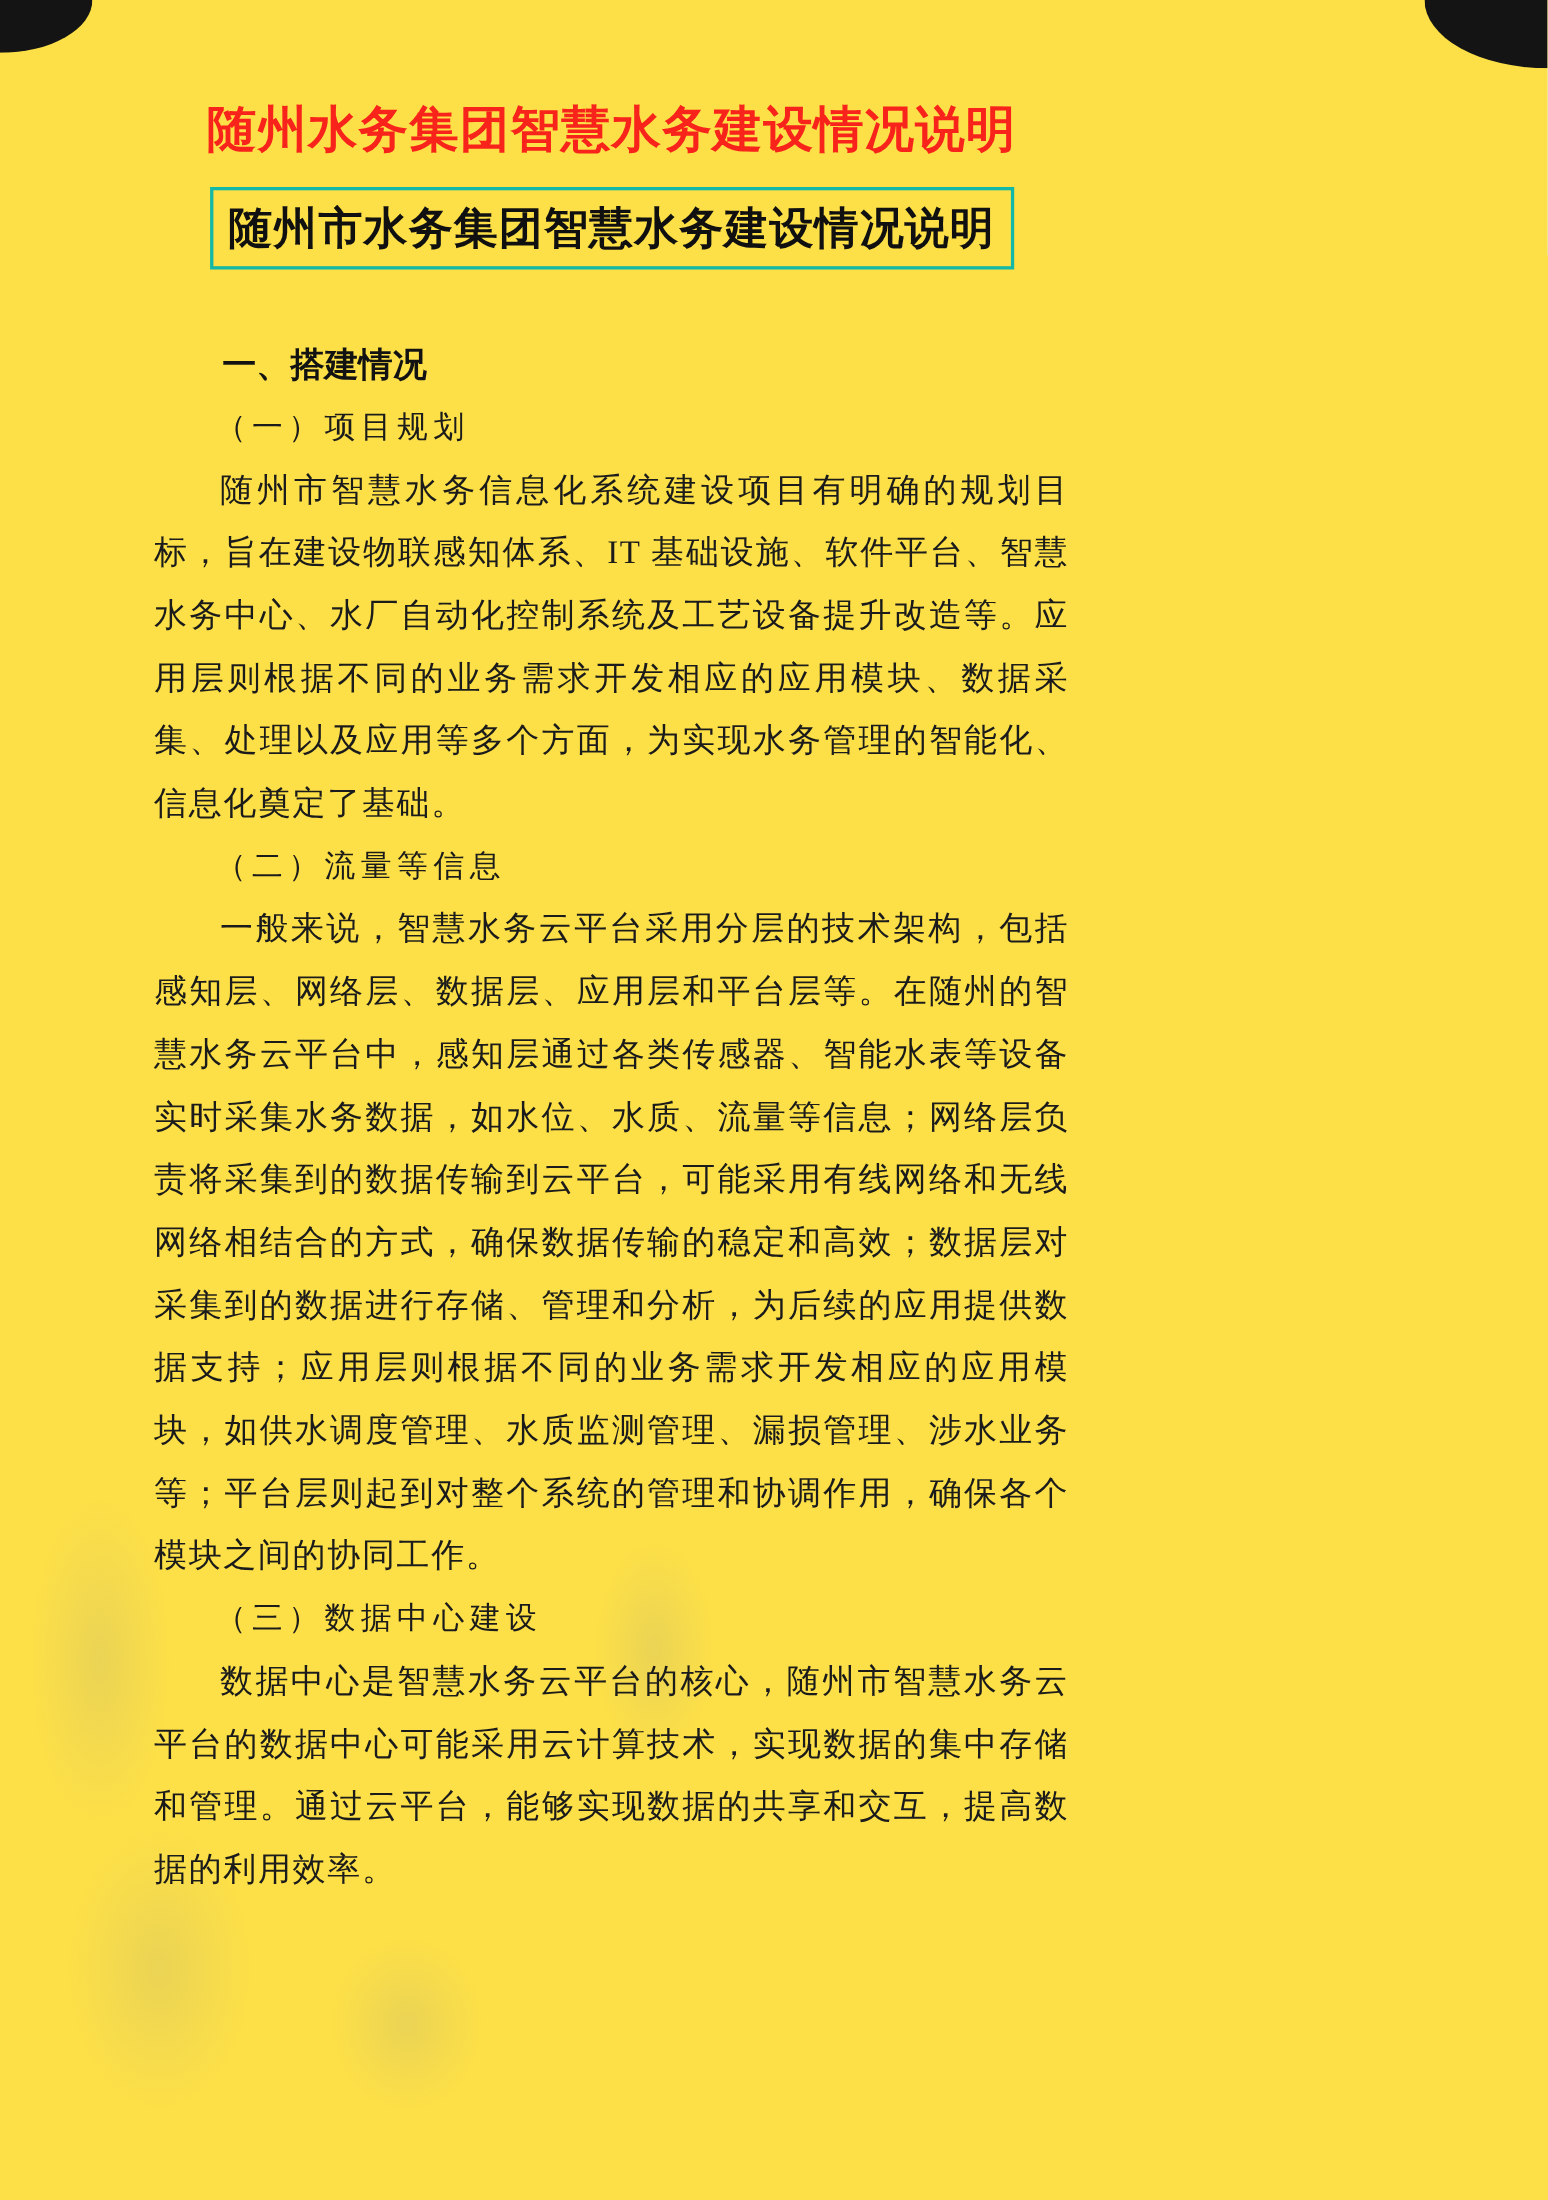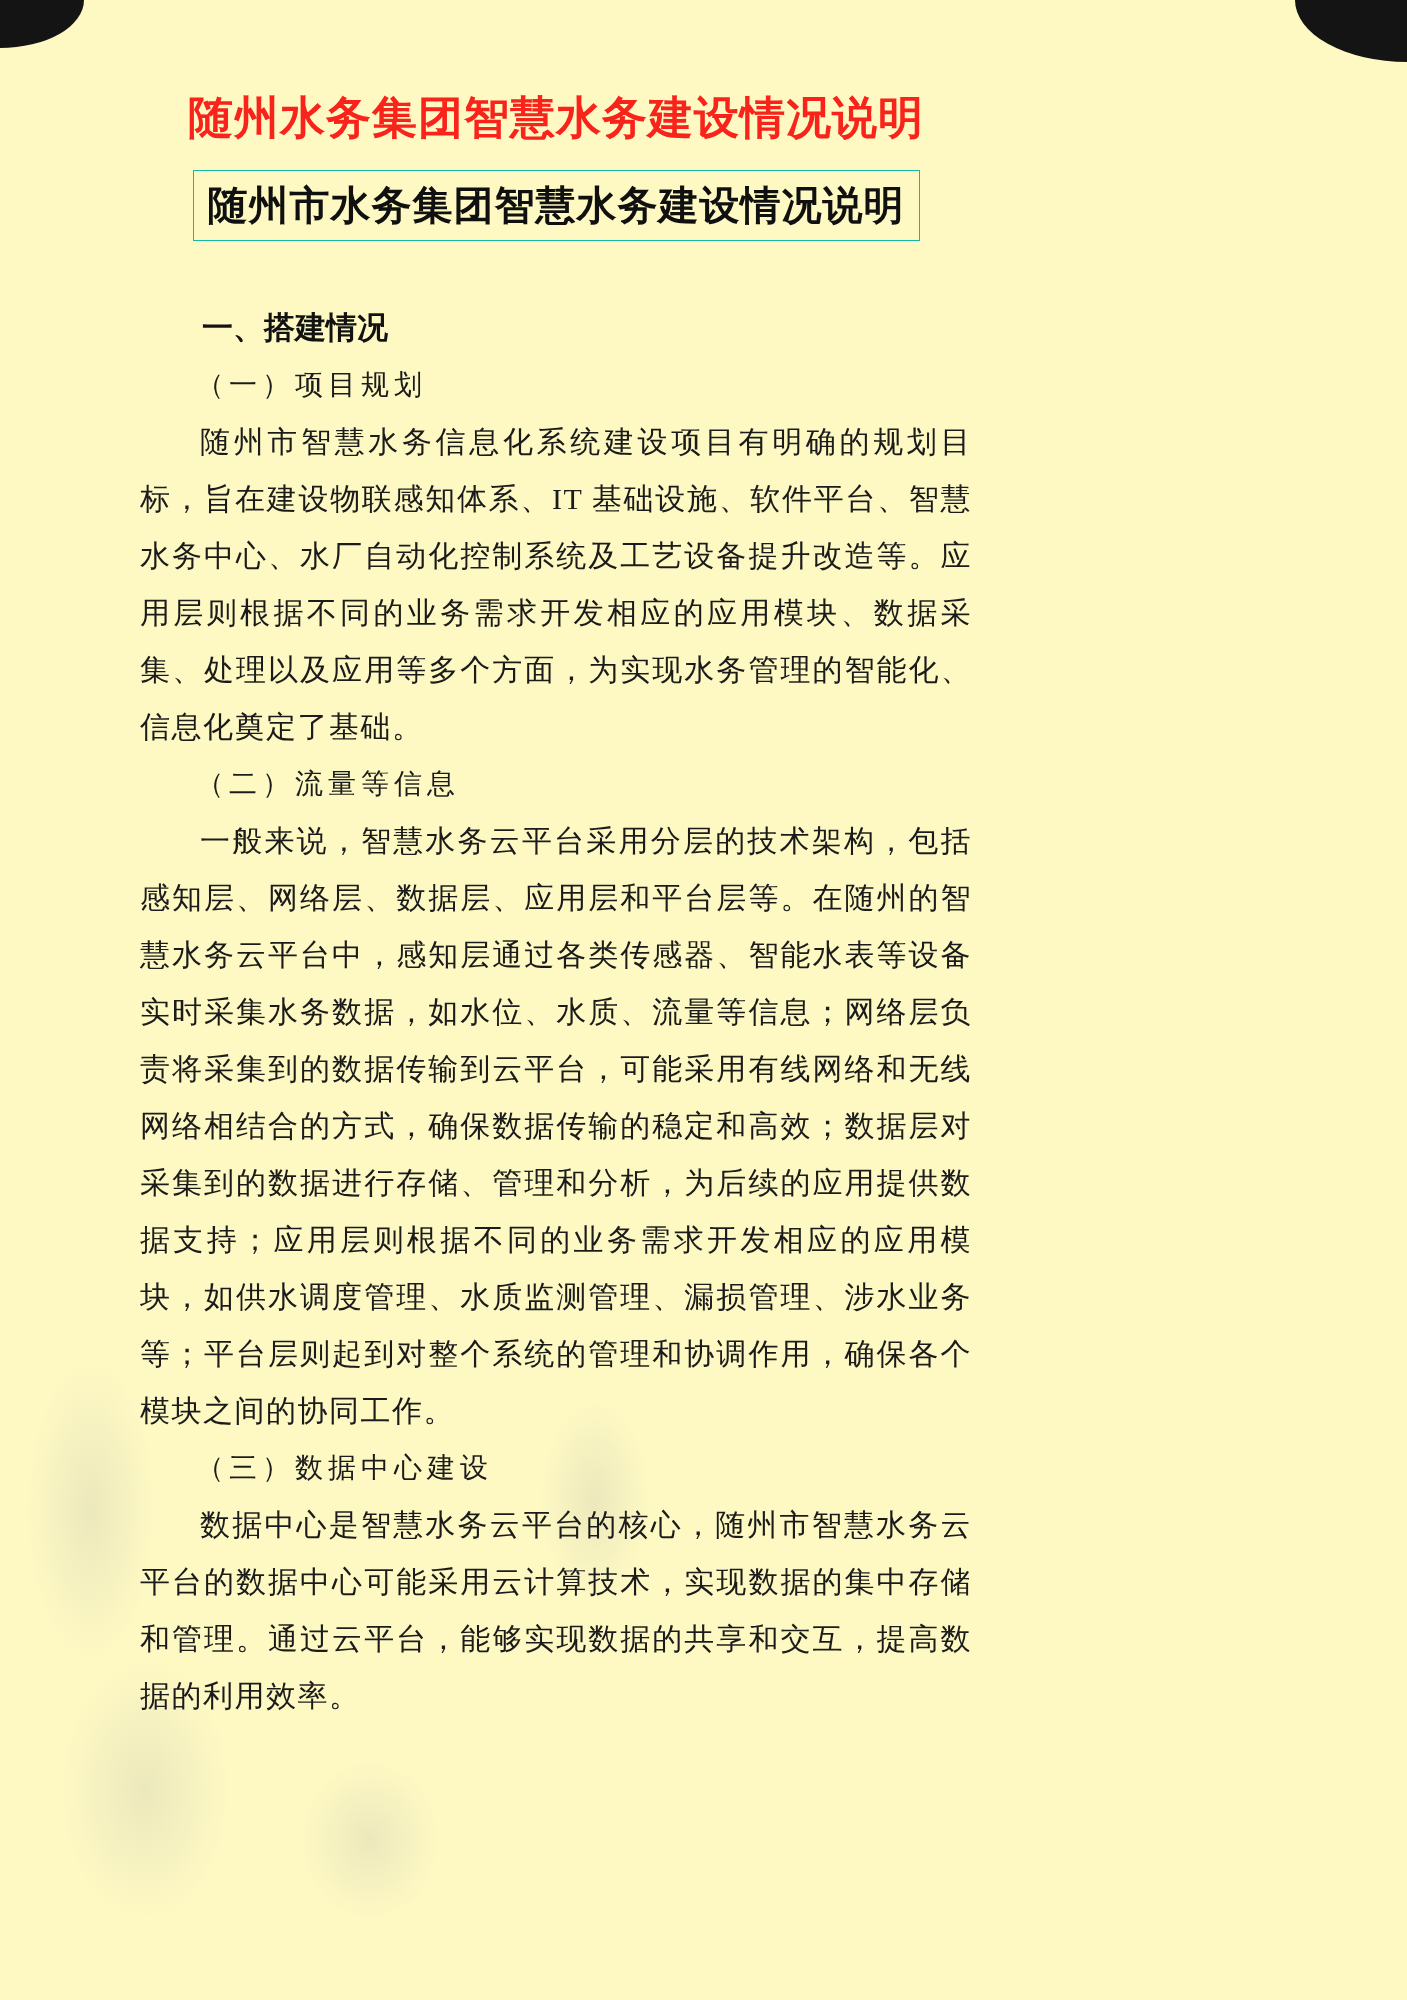--- a/index.html
+++ b/index.html
@@ -1,20 +1,20 @@
 <!DOCTYPE html>
 <html><head>
 <meta charset="utf-8">
 <style>
   html, body { margin:0; padding:0; background:#e9e9e9; }
   .page {
     position: relative;
     width: 1407px;
     height: 2000px;
-    background: #fef9c3;
+    background: #fde047;
     overflow: hidden;
     font-family: "Liberation Serif", serif;
   }
 
   
   .corner { position: absolute; background: #141414; }
   .corner-tl { left: 0; top: 0; width: 84px; height: 48px; clip-path: ellipse(100% 100% at 0% 0%); }
   .corner-tr { right: 0; top: 0; width: 112px; height: 62px; clip-path: ellipse(100% 100% at 100% 0%); }
 
   
@@ -40,21 +40,21 @@
     font-size: 45px;
     letter-spacing: 1px;
     color: #f8241b;
     white-space: nowrap;
   }
 
   .boxed-title-wrap { text-align: center; margin-top: 22px; }
   .boxed-title {
     display: inline-block;
     margin: 0;
-    border: 1px solid #14b8a6;
+    border: 3px solid #14b8a6;
     padding: 7px 14px;
     font-family: "Liberation Serif", serif;
     font-weight: bold;
     font-size: 40px;
     letter-spacing: 1px;
     color: #101010;
     white-space: nowrap;
   }
 
   .body-text {

